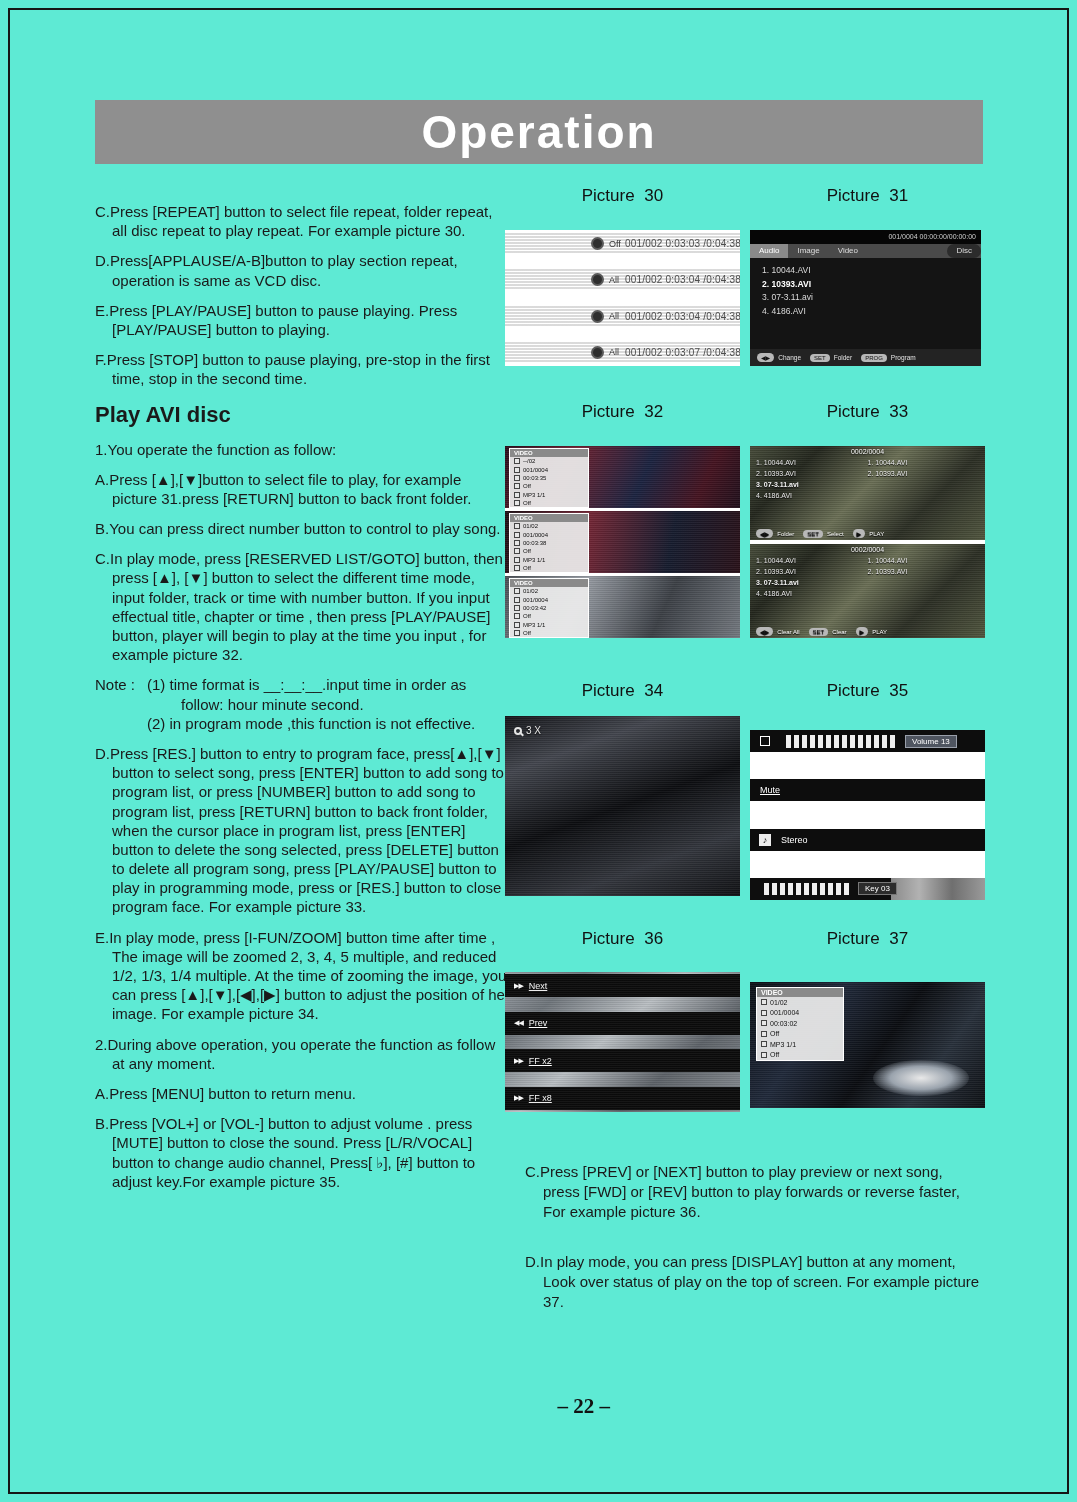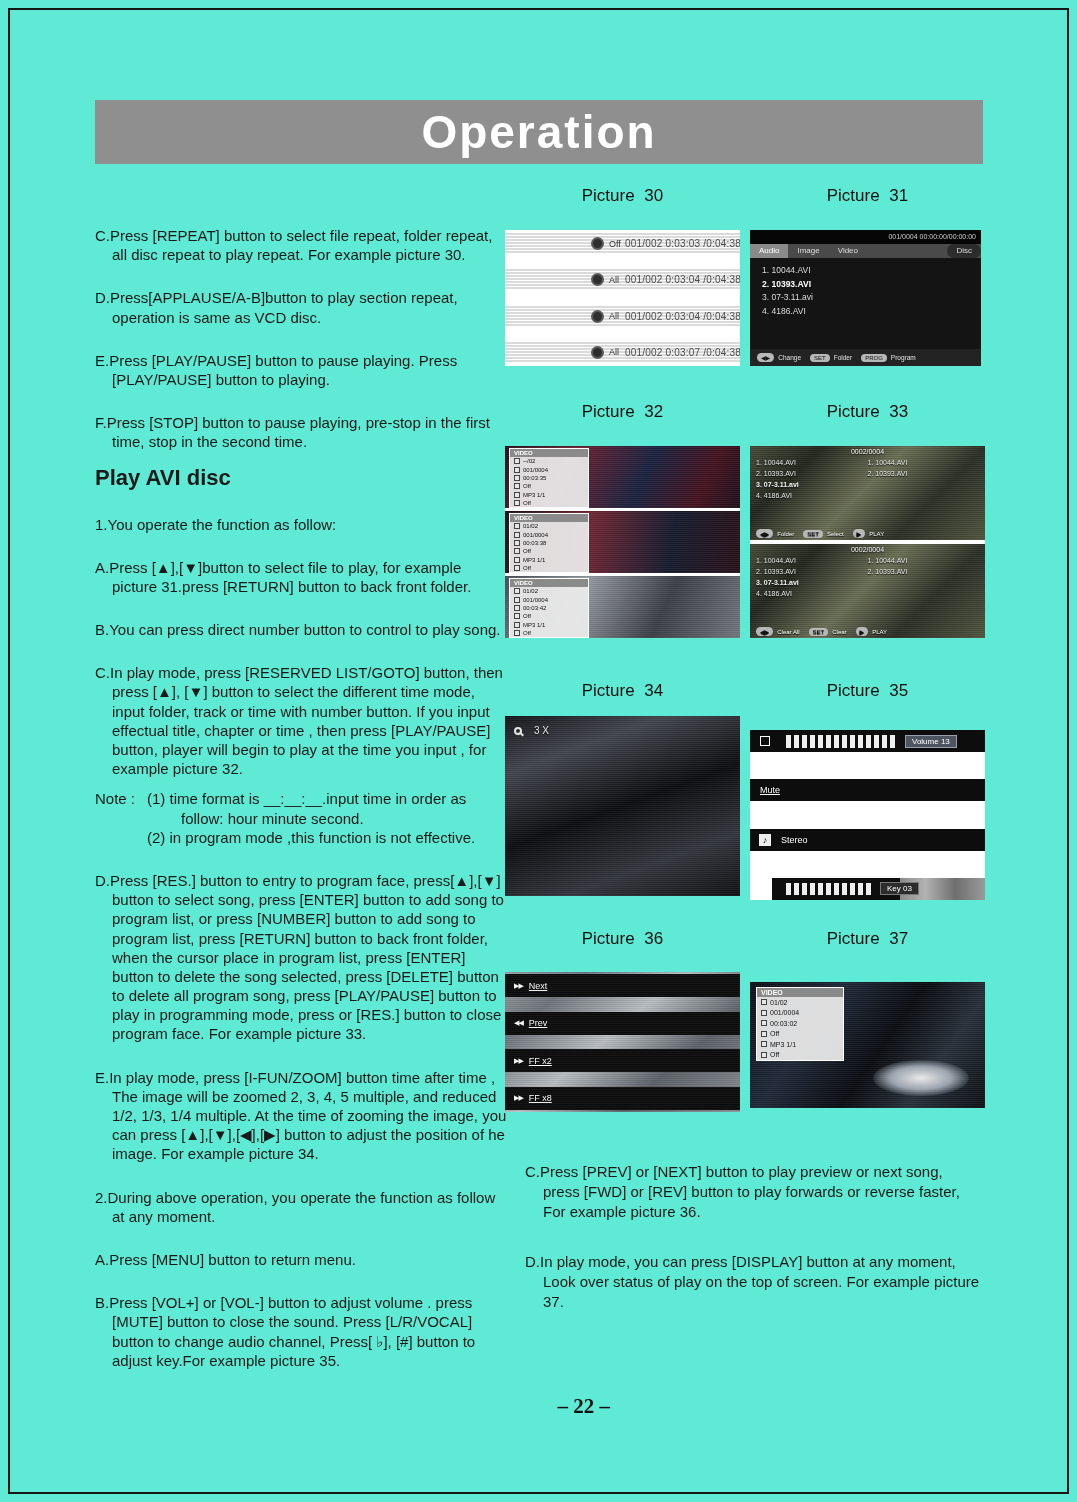--- a/index.html
+++ b/index.html
@@ -7,21 +7,21 @@
   body { font-family:"Liberation Sans", sans-serif; }
   .page { position:relative; width:1077px; height:1502px; background:#5eead4; overflow:hidden; margin:0 auto; color:#1a1a1a; }
   .frame { position:absolute; inset:8px; border:2px solid #151515; pointer-events:none; }
 
   
   .hdr { position:absolute; left:95px; top:100px; width:888px; height:64px; background:#8f8f8f; display:flex; align-items:center; justify-content:center; }
   .hdr h1 { color:#ffffff; font-size:46px; font-weight:bold; letter-spacing:2px; }
 
   
   .leftcol { position:absolute; left:95px; top:202px; width:412px; }
-  .para { font-size:15px; line-height:1.28; margin-bottom:11px; padding-left:17px; text-indent:-17px;margin-top:24px; }
+  .para { font-size:15px; line-height:1.28; margin-bottom:11px; padding-left:17px; text-indent:-17px; }
   .sec-head { font-size:22px; font-weight:bold; margin:13px 0 12px 0; }
   .note { font-size:15px; line-height:1.28; margin-bottom:11px; display:flex; }
   .note-label { flex:0 0 52px; }
   .note-items { flex:1; }
   .note-item { padding-left:34px; text-indent:-34px; }
 
   
   .cap { position:absolute; width:235px; text-align:center; font-size:17px; word-spacing:5px; color:#111; }
   .cap30 { left:505px; top:186px; } .cap31 { left:750px; top:186px; }
   .cap32 { left:505px; top:402px; } .cap33 { left:750px; top:402px; }
@@ -73,35 +73,35 @@
     background:linear-gradient(135deg,#474c3a 0%,#23261d 22%,#6a6f55 48%,#2b2e24 72%,#51563f 100%); }
   .p33-head { text-align:center; font-size:7px; color:#fff; padding-top:2px; text-shadow:0 1px 2px #000; }
   .p33-cols { display:flex; padding:3px 6px 0 6px; font-size:7px; color:#efefef; text-shadow:0 1px 1px #000; }
   .p33-col { width:50%; line-height:1.55; }
   .p33-it.hl { font-weight:bold; color:#fff; }
   .p33-footer { position:absolute; bottom:2px; left:0; right:0; display:flex; align-items:center; gap:4px; padding:0 6px; font-size:6px; color:#fff; text-shadow:0 1px 1px #000; }
 
   
   .p34 { left:505px; top:716px; width:235px; height:180px;
     background:linear-gradient(160deg,#15161a 0%,#43464e 22%,#0c0d10 50%,#33363d 76%,#101114 100%); }
-  .p34-osd { position:absolute; left:9px; top:9px; color:#e4e4e4; font-size:10px; display:flex; align-items:center; gap:12px; text-shadow:0 1px 2px #000; }
+  .p34-osd { position:absolute; left:9px; top:9px; color:#e4e4e4; font-size:10px; display:flex; align-items:center; gap:4px; text-shadow:0 1px 2px #000; }
   .mag { width:8px; height:8px; border:2px solid #e4e4e4; border-radius:50%; position:relative; display:inline-block; }
   .mag::after { content:""; position:absolute; width:5px; height:2px; background:#e4e4e4; transform:rotate(45deg); right:-4px; bottom:-2px; }
 
   
   .p35 { left:750px; top:730px; width:235px; height:170px; background:#fff; display:flex; flex-direction:column; justify-content:space-between; }
   .p35-b { height:22px; background:#0d0d0d; display:flex; align-items:center; color:#fff; position:relative; }
   .b-ic { width:10px; height:10px; border:1px solid #fff; margin-left:10px; flex:none; font-size:7px; display:flex; align-items:center; justify-content:center; }
   .volblocks { height:13px; width:112px; margin-left:16px;
     background:repeating-linear-gradient(90deg,#efefef 0 5px, rgba(0,0,0,0) 5px 8px); }
   .vol-label { margin-left:7px; background:#4f5560; border:1px solid #9aa0ab; padding:1px 6px; font-size:8px; white-space:nowrap; }
   .p35-txt { margin-left:10px; font-size:9px; }
   .p35-txt.u { text-decoration:underline; }
   .st-ic { width:12px; height:12px; background:#ededed; color:#111; margin-left:9px; font-size:9px; display:flex; align-items:center; justify-content:center; flex:none; }
-  .p35-key { background:linear-gradient(90deg,#0e0e0e 0 60%,#8a8a8a 60%,#b2b2b2 72%,#6f6f6f 86%,#9a9a9a 100%);margin-left:22px; }
+  .p35-key { background:linear-gradient(90deg,#0e0e0e 0 60%,#8a8a8a 60%,#b2b2b2 72%,#6f6f6f 86%,#9a9a9a 100%); }
   .keyblocks { height:12px; width:86px; margin-left:14px;
     background:repeating-linear-gradient(90deg,#efefef 0 5px, rgba(0,0,0,0) 5px 8px); }
   .key-label { margin-left:8px; background:#2c2c2c; border:1px solid #777; padding:1px 6px; font-size:8px; white-space:nowrap; }
 
   
   .p36 { left:505px; top:972px; width:235px; height:140px;
     background:linear-gradient(140deg,#9aa0a6 0%,#6f757b 20%,#babfc3 45%,#5d6268 70%,#8d9297 100%);
     display:flex; flex-direction:column; justify-content:space-between; padding:2px 0; }
   .p36-b { height:23px; background:#0b0b0b; display:flex; align-items:center; color:#fff; font-size:9px; }
   .p36-ic { margin:0 6px 0 9px; font-size:7px; letter-spacing:-1px; color:#fff; }

